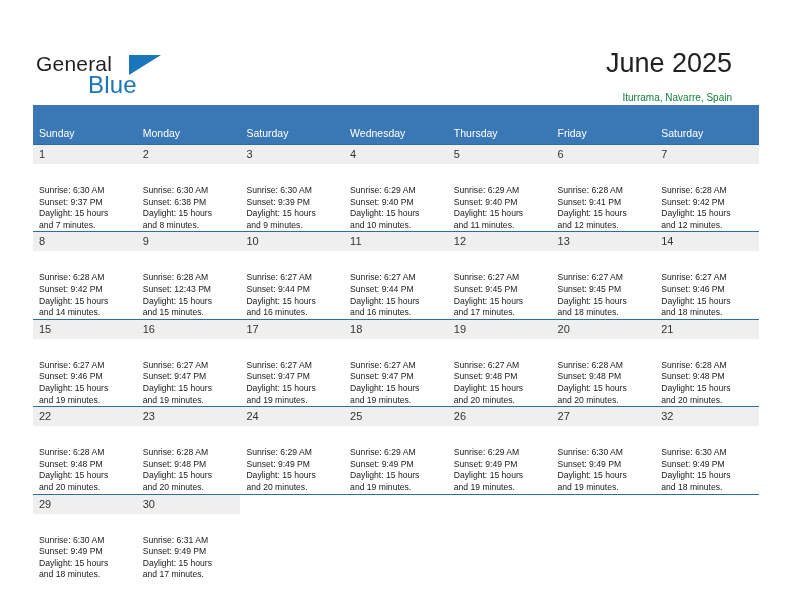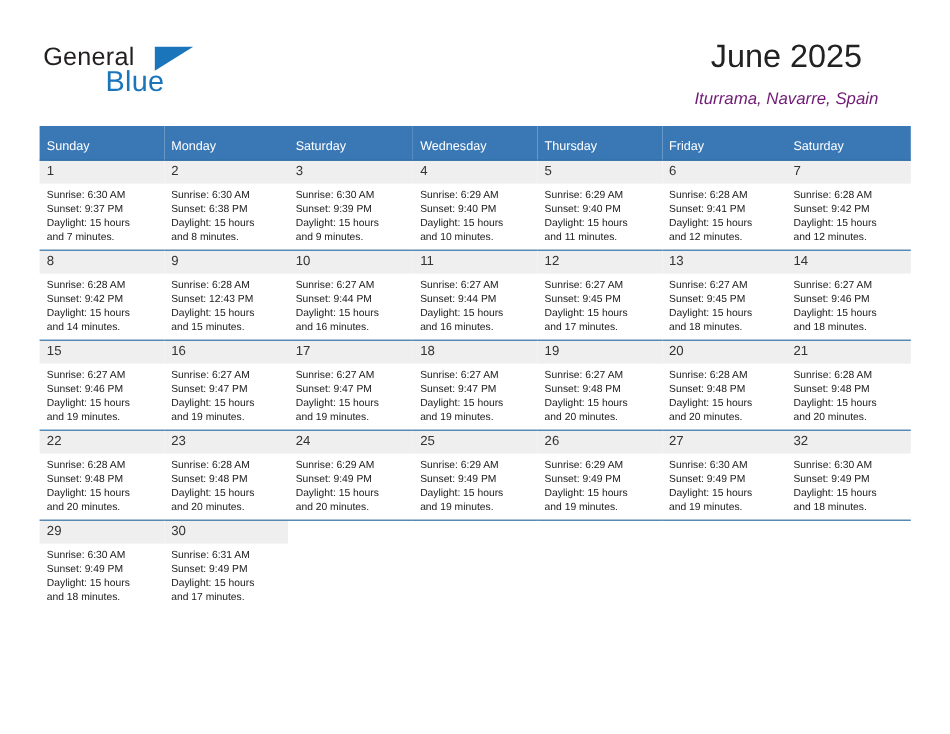--- a/index.html
+++ b/index.html
@@ -18,21 +18,21 @@
     position: relative;
     width: 792px;
     height: 612px;
     box-sizing: border-box;
   }
 
   
   .header {
     position: absolute;
     left: 0;
-    top: 0;
+    top: 16px;
     width: 768px;
     height: 100px;
   }
   .brand {
     position: absolute;
     left: 36px;
     top: 36px;
     width: 130px;
     height: 48px;
   }
@@ -67,47 +67,45 @@
     position: absolute;
     right: 36px;
     top: 30px;
     text-align: right;
   }
   .cal-title {
     font-size: 27px;
     color: #222222;
     line-height: 34px;
     white-space: nowrap;
-    text-align: center;
   }
   .cal-subtitle {
-    font-size: 14px;
-    color: #701a75;
+    font-size: 10px;
+    color: #15803d;
     line-height: 20px;
     margin-top: 8px;
     white-space: nowrap;
-    font-style: italic;
   }
 
   
   .calendar {
     position: absolute;
     left: 33px;
     top: 105px;
     width: 726px;
     border-collapse: collapse;
     table-layout: fixed;
   }
   .calendar th {
     background: #3a78b5;
     color: #ffffff;
     font-size: 10.5px;
     font-weight: normal;
     text-align: left;
-    padding: 11px 0 5px 6px;
+    padding: 22px 0 5px 6px;
     height: 11px;
     border: none;
   }
   .calendar td {
     vertical-align: top;
     padding: 0;
     border: none;
     border-top: 1.5px solid #2e6da4;
     height: 74px;
     width: 103.71px;
@@ -121,20 +119,21 @@
     height: 13px;
   }
   .daynum.empty {
     background: #ffffff;
   }
   .cellbody {
     padding: 4px 5px 0 6px;
     font-size: 8.6px;
     line-height: 11.6px;
     color: #1a1a1a;
+    margin-top: 17px;
   }
   .cellbody div {
     white-space: nowrap;
   }
   td.blank {
     border-top: 1.5px solid #2e6da4;
     background: #ffffff;
   }
   td.blank .daynum {
     background: #ffffff;

